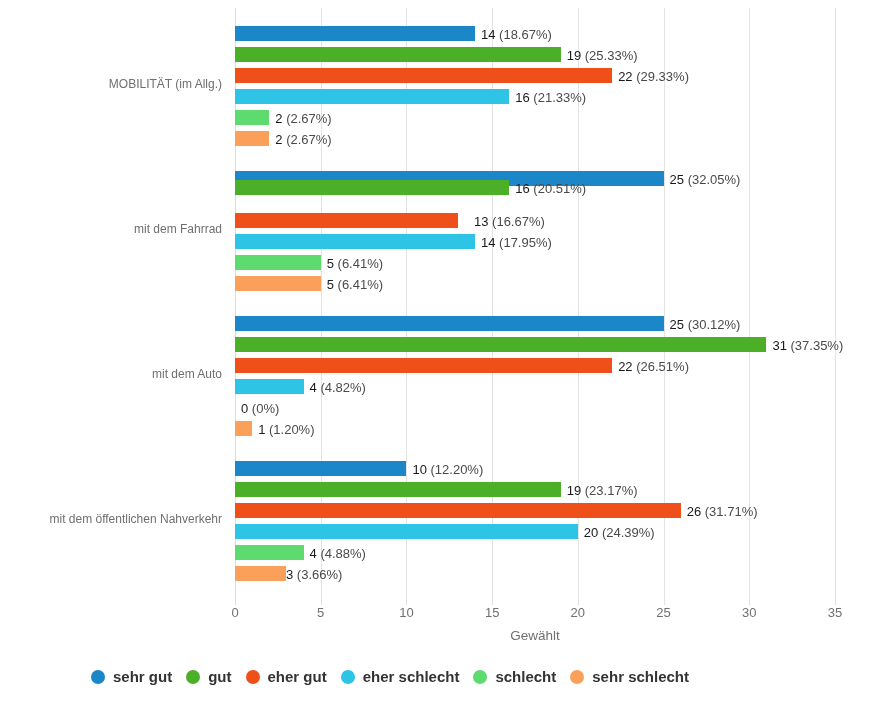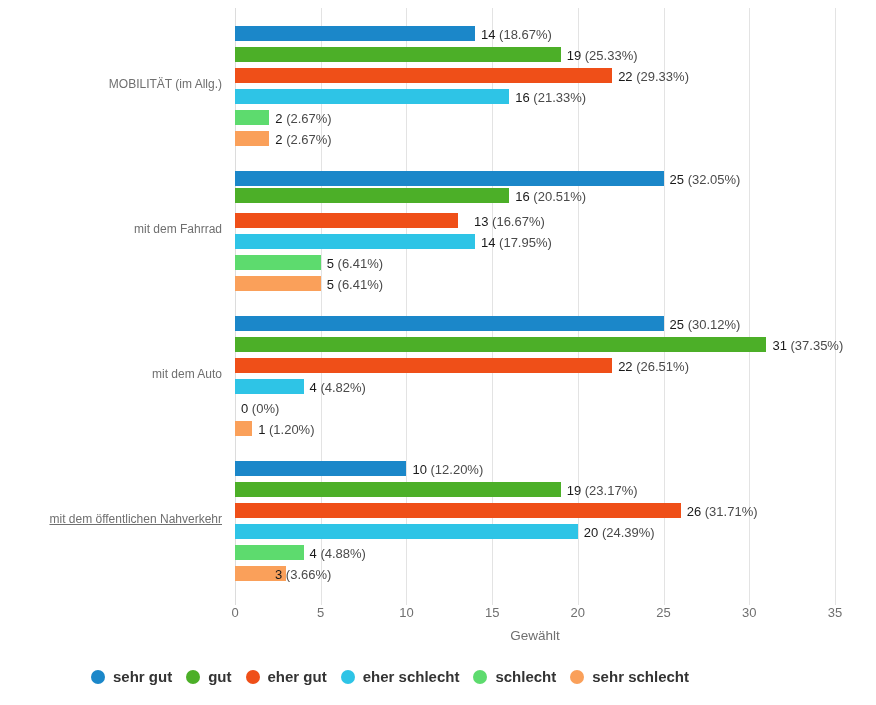--- a/index.html
+++ b/index.html
@@ -183,21 +183,21 @@
           <div class="bar-label" style="left: 34.2857px;"><span class="cnt">2</span><span class="pct"> (2.67%)</span></div>
         </div>
         <div class="bar-row" style="top: 123px; width: 600px;">
           <div class="bar" style="width: 34.2857px; background: rgb(250, 160, 90);"></div>
           <div class="bar-label" style="left: 34.2857px;"><span class="cnt">2</span><span class="pct"> (2.67%)</span></div>
         </div>
         <div class="bar-row" style="top: 163px; width: 600px;">
           <div class="bar" style="width: 428.571px; background: rgb(27, 135, 201);"></div>
           <div class="bar-label" style="left: 428.571px;"><span class="cnt">25</span><span class="pct"> (32.05%)</span></div>
         </div>
-        <div class="bar-row" style="top: 180px; width: 600px;">
+        <div class="bar-row" style="top: 172px; width: 600px;">
           <div class="bar" style="width: 274.286px; background: rgb(76, 175, 40);"></div>
           <div class="bar-label" style="left: 274.286px;"><span class="cnt">16</span><span class="pct"> (20.51%)</span></div>
         </div>
         <div class="bar-row" style="top: 205px; width: 600px;">
           <div class="bar" style="width: 222.857px; background: rgb(239, 79, 24);"></div>
           <div class="bar-label" style="left: 233px;"><span class="cnt">13</span><span class="pct"> (16.67%)</span></div>
         </div>
         <div class="bar-row" style="top: 226px; width: 600px;">
           <div class="bar" style="width: 240px; background: rgb(46, 196, 230);"></div>
           <div class="bar-label" style="left: 240px;"><span class="cnt">14</span><span class="pct"> (17.95%)</span></div>
@@ -248,30 +248,30 @@
         <div class="bar-row" style="top: 516px; width: 600px;">
           <div class="bar" style="width: 342.857px; background: rgb(46, 196, 230);"></div>
           <div class="bar-label" style="left: 342.857px;"><span class="cnt">20</span><span class="pct"> (24.39%)</span></div>
         </div>
         <div class="bar-row" style="top: 537px; width: 600px;">
           <div class="bar" style="width: 68.5714px; background: rgb(93, 219, 110);"></div>
           <div class="bar-label" style="left: 68.5714px;"><span class="cnt">4</span><span class="pct"> (4.88%)</span></div>
         </div>
         <div class="bar-row" style="top: 558px; width: 600px;">
           <div class="bar" style="width: 51.4286px; background: rgb(250, 160, 90);"></div>
-          <div class="bar-label" style="left: 34px;"><span class="cnt">3</span><span class="pct"> (3.66%)</span></div>
+          <div class="bar-label" style="left: 45px;"><span class="cnt">3</span><span class="pct"> (3.66%)</span></div>
         </div>
       </div>
   </div>
 
   <div class="cat-labels" id="cat-labels">
       <div class="cat-label" style="top: 68.5px;">MOBILITÄT (im Allg.)</div>
       <div class="cat-label" style="top: 213.5px;">mit dem Fahrrad</div>
       <div class="cat-label" style="top: 358.5px;">mit dem Auto</div>
-      <div class="cat-label" style="top: 503.5px; text-decoration: underline;">mit dem öffentlichen Nahverkehr</div>
+      <div class="cat-label" style="top: 503.5px;">mit dem öffentlichen Nahverkehr</div>
     </div>
 
   <div class="x-axis" id="x-axis">
       <div class="x-tick" style="left: 0px;">0</div>
       <div class="x-tick" style="left: 85.7143px;">5</div>
       <div class="x-tick" style="left: 171.429px;">10</div>
       <div class="x-tick" style="left: 257.143px;">15</div>
       <div class="x-tick" style="left: 342.857px;">20</div>
       <div class="x-tick" style="left: 428.571px;">25</div>
       <div class="x-tick" style="left: 514.286px;">30</div>

